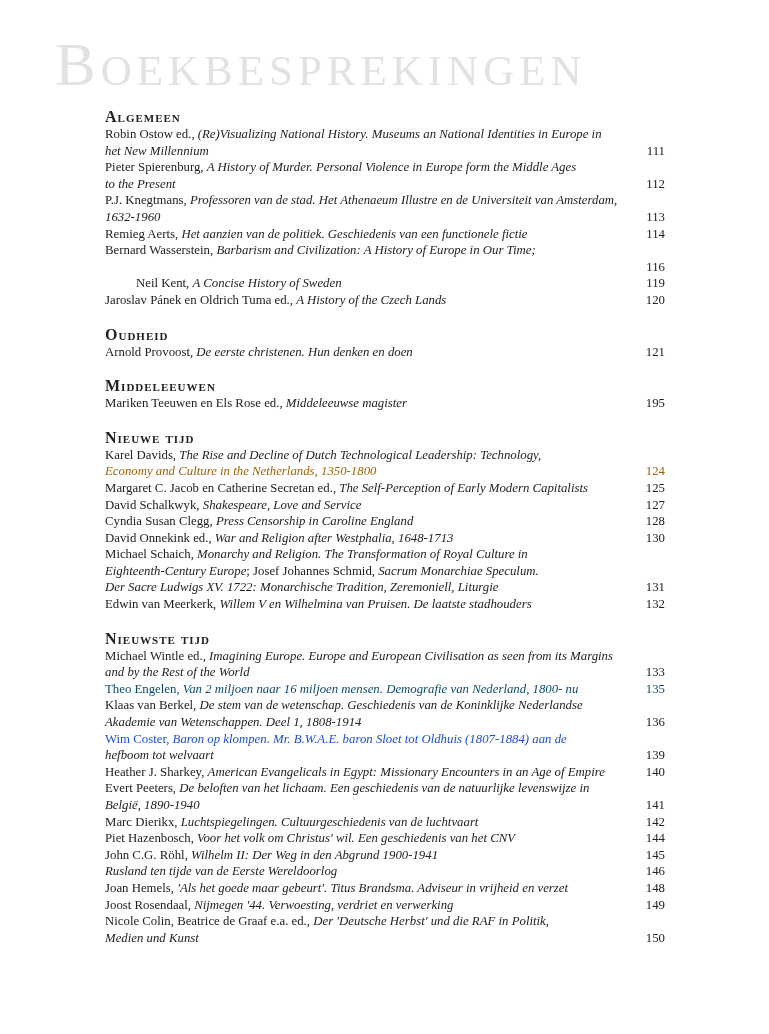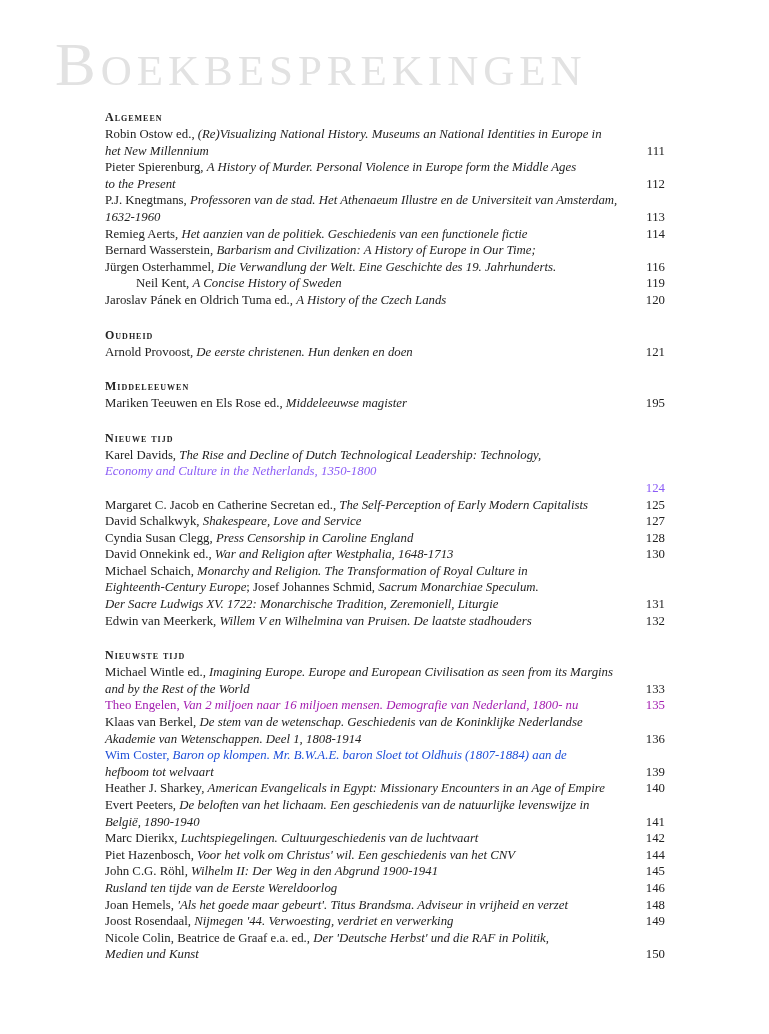--- a/index.html
+++ b/index.html
@@ -26,21 +26,21 @@
     letter-spacing: 5px;
     margin: 0 0 13px -50px;
     white-space: nowrap;
   }
   .toc-section { margin-top: 17px; }
   .toc-section:first-child { margin-top: 0; }
   .sec-heading {
     font-family: "Liberation Serif", "DejaVu Serif", serif;
     font-variant: small-caps;
     font-weight: 600;
-    font-size: 12px;
+    font-size: 16px;
     line-height: 18px;
     letter-spacing: 1px;
     margin: 0;
   }
   .row {
     display: flex;
     align-items: baseline;
     font-size: 12.8px;
     line-height: 16.6px;
   }
@@ -83,21 +83,20 @@
             <span class="pg">113</span>
           </div>
           <div class="row" style="color: rgb(34, 34, 34);">
             <span class="txt"><span>Remieg Aerts, </span><span class="it">Het aanzien van de politiek. Geschiedenis van een functionele fictie</span></span>
             <span class="pg">114</span>
           </div>
           <div class="row" style="color: rgb(34, 34, 34);">
             <span class="txt"><span>Bernard Wasserstein, </span><span class="it">Barbarism and Civilization: A History of Europe in Our Time;</span></span>
           </div>
           <div class="row" style="color: rgb(34, 34, 34);">
-            <span class="txt"><span>Jürgen Osterhammel, </span><span class="it">Die Verwandlung der Welt. Eine Geschichte des 19. Jahrhunderts.</span></span>
             <span class="pg">116</span>
           </div>
           <div class="row" style="color: rgb(34, 34, 34); margin-left: 31px;">
             <span class="txt"><span>Neil Kent, </span><span class="it">A Concise History of Sweden</span></span>
             <span class="pg">119</span>
           </div>
           <div class="row" style="color: rgb(34, 34, 34);">
             <span class="txt"><span>Jaroslav Pánek en Oldrich Tuma ed., </span><span class="it">A History of the Czech Lands</span></span>
             <span class="pg">120</span>
           </div>
@@ -114,21 +113,21 @@
           <div class="row" style="color: rgb(34, 34, 34);">
             <span class="txt"><span>Mariken Teeuwen en Els Rose ed., </span><span class="it">Middeleeuwse magister</span></span>
             <span class="pg">195</span>
           </div>
         </section>
         <section class="toc-section">
           <h2 class="sec-heading" style="color: rgb(34, 34, 34);">Nieuwe tijd</h2>
           <div class="row" style="color: rgb(34, 34, 34);">
             <span class="txt"><span>Karel Davids, </span><span class="it">The Rise and Decline of Dutch Technological Leadership: Technology,</span></span>
           </div>
-          <div class="row" style="color: #8b5cf6; flex-direction: column;">
+          <div class="row" style="color: #a16207;">
             <span class="txt"><span class="it">Economy and Culture in the Netherlands, 1350-1800</span></span>
             <span class="pg">124</span>
           </div>
           <div class="row" style="color: rgb(34, 34, 34);">
             <span class="txt"><span>Margaret C. Jacob en Catherine Secretan ed., </span><span class="it">The Self-Perception of Early Modern Capitalists</span></span>
             <span class="pg">125</span>
           </div>
           <div class="row" style="color: rgb(34, 34, 34);">
             <span class="txt"><span>David Schalkwyk, </span><span class="it">Shakespeare, Love and Service</span></span>
             <span class="pg">127</span>
@@ -158,21 +157,21 @@
         </section>
         <section class="toc-section">
           <h2 class="sec-heading" style="color: rgb(34, 34, 34);">Nieuwste tijd</h2>
           <div class="row" style="color: rgb(34, 34, 34);">
             <span class="txt"><span>Michael Wintle ed., </span><span class="it">Imagining Europe. Europe and European Civilisation as seen from its Margins</span></span>
           </div>
           <div class="row" style="color: rgb(34, 34, 34);">
             <span class="txt"><span class="it">and by the Rest of the World</span></span>
             <span class="pg">133</span>
           </div>
-          <div class="row" style="color: #a21caf; justify-content: center;">
+          <div class="row" style="color: #0c4a6e; justify-content: center;">
             <span class="txt"><span>Theo Engelen, </span><span class="it">Van 2 miljoen naar 16 miljoen mensen. Demografie van Nederland, 1800- nu</span></span>
             <span class="pg">135</span>
           </div>
           <div class="row" style="color: rgb(34, 34, 34);">
             <span class="txt"><span>Klaas van Berkel, </span><span class="it">De stem van de wetenschap. Geschiedenis van de Koninklijke Nederlandse</span></span>
           </div>
           <div class="row" style="color: rgb(34, 34, 34);">
             <span class="txt"><span class="it">Akademie van Wetenschappen. Deel 1, 1808-1914</span></span>
             <span class="pg">136</span>
           </div>

